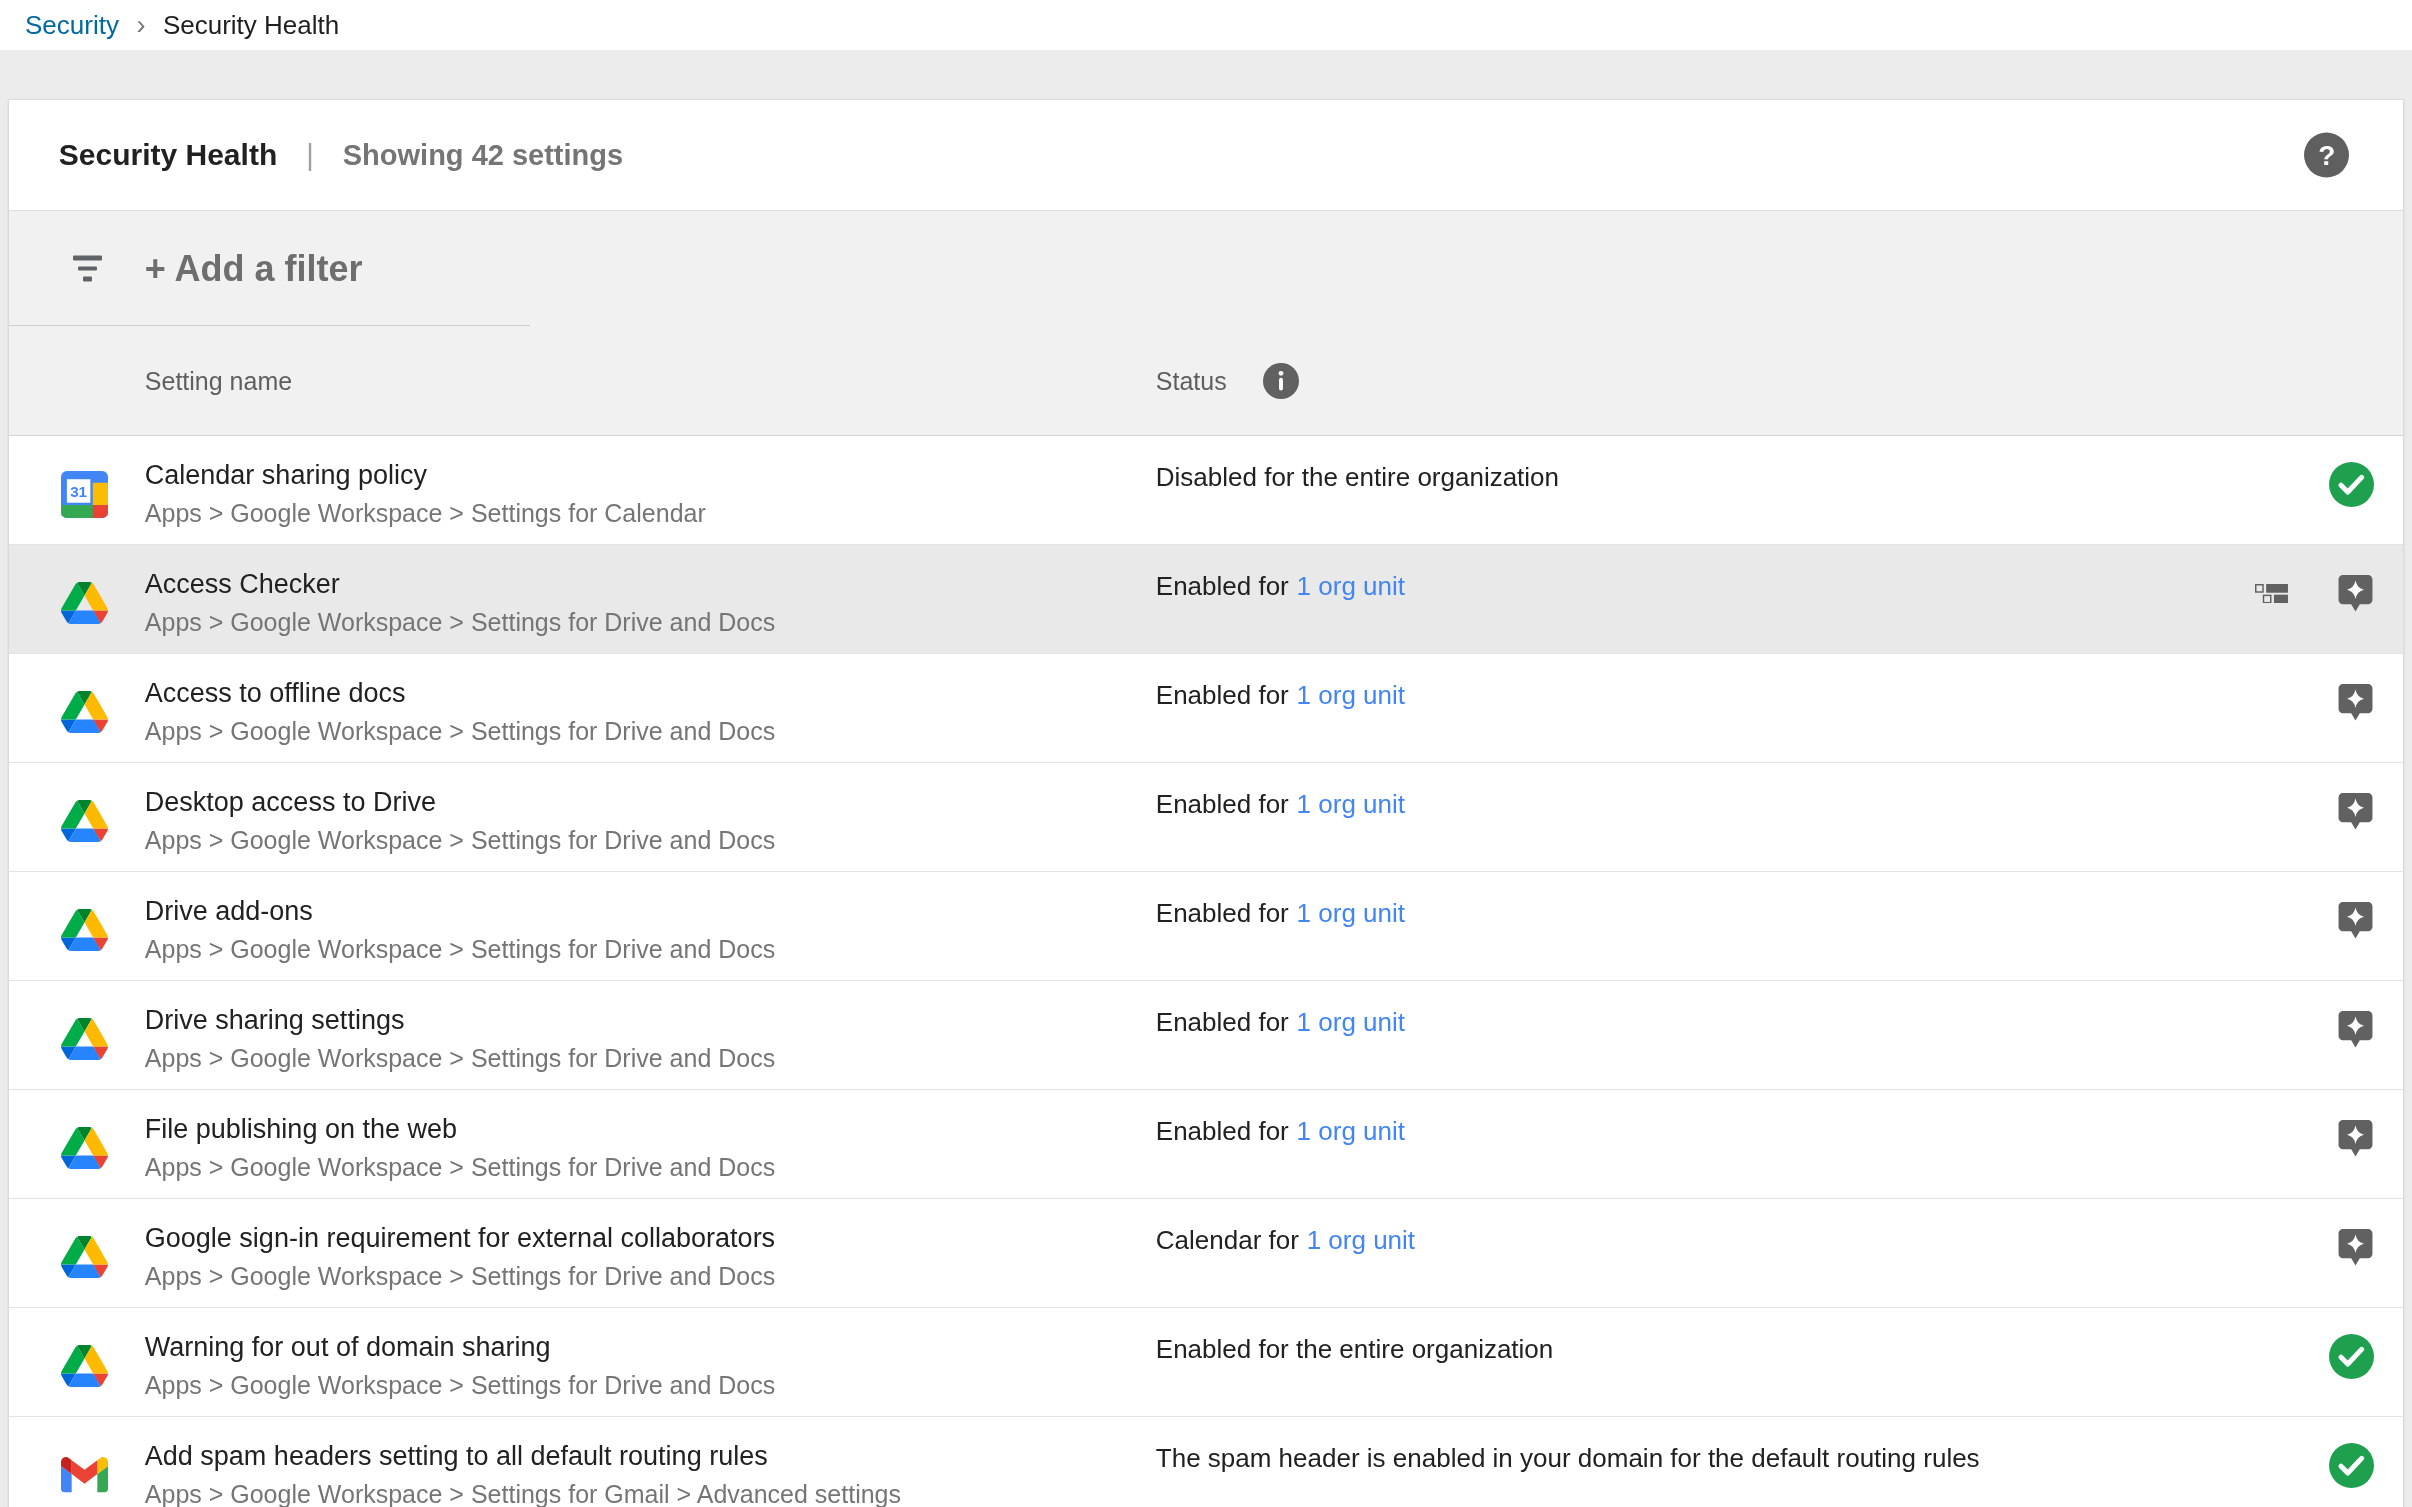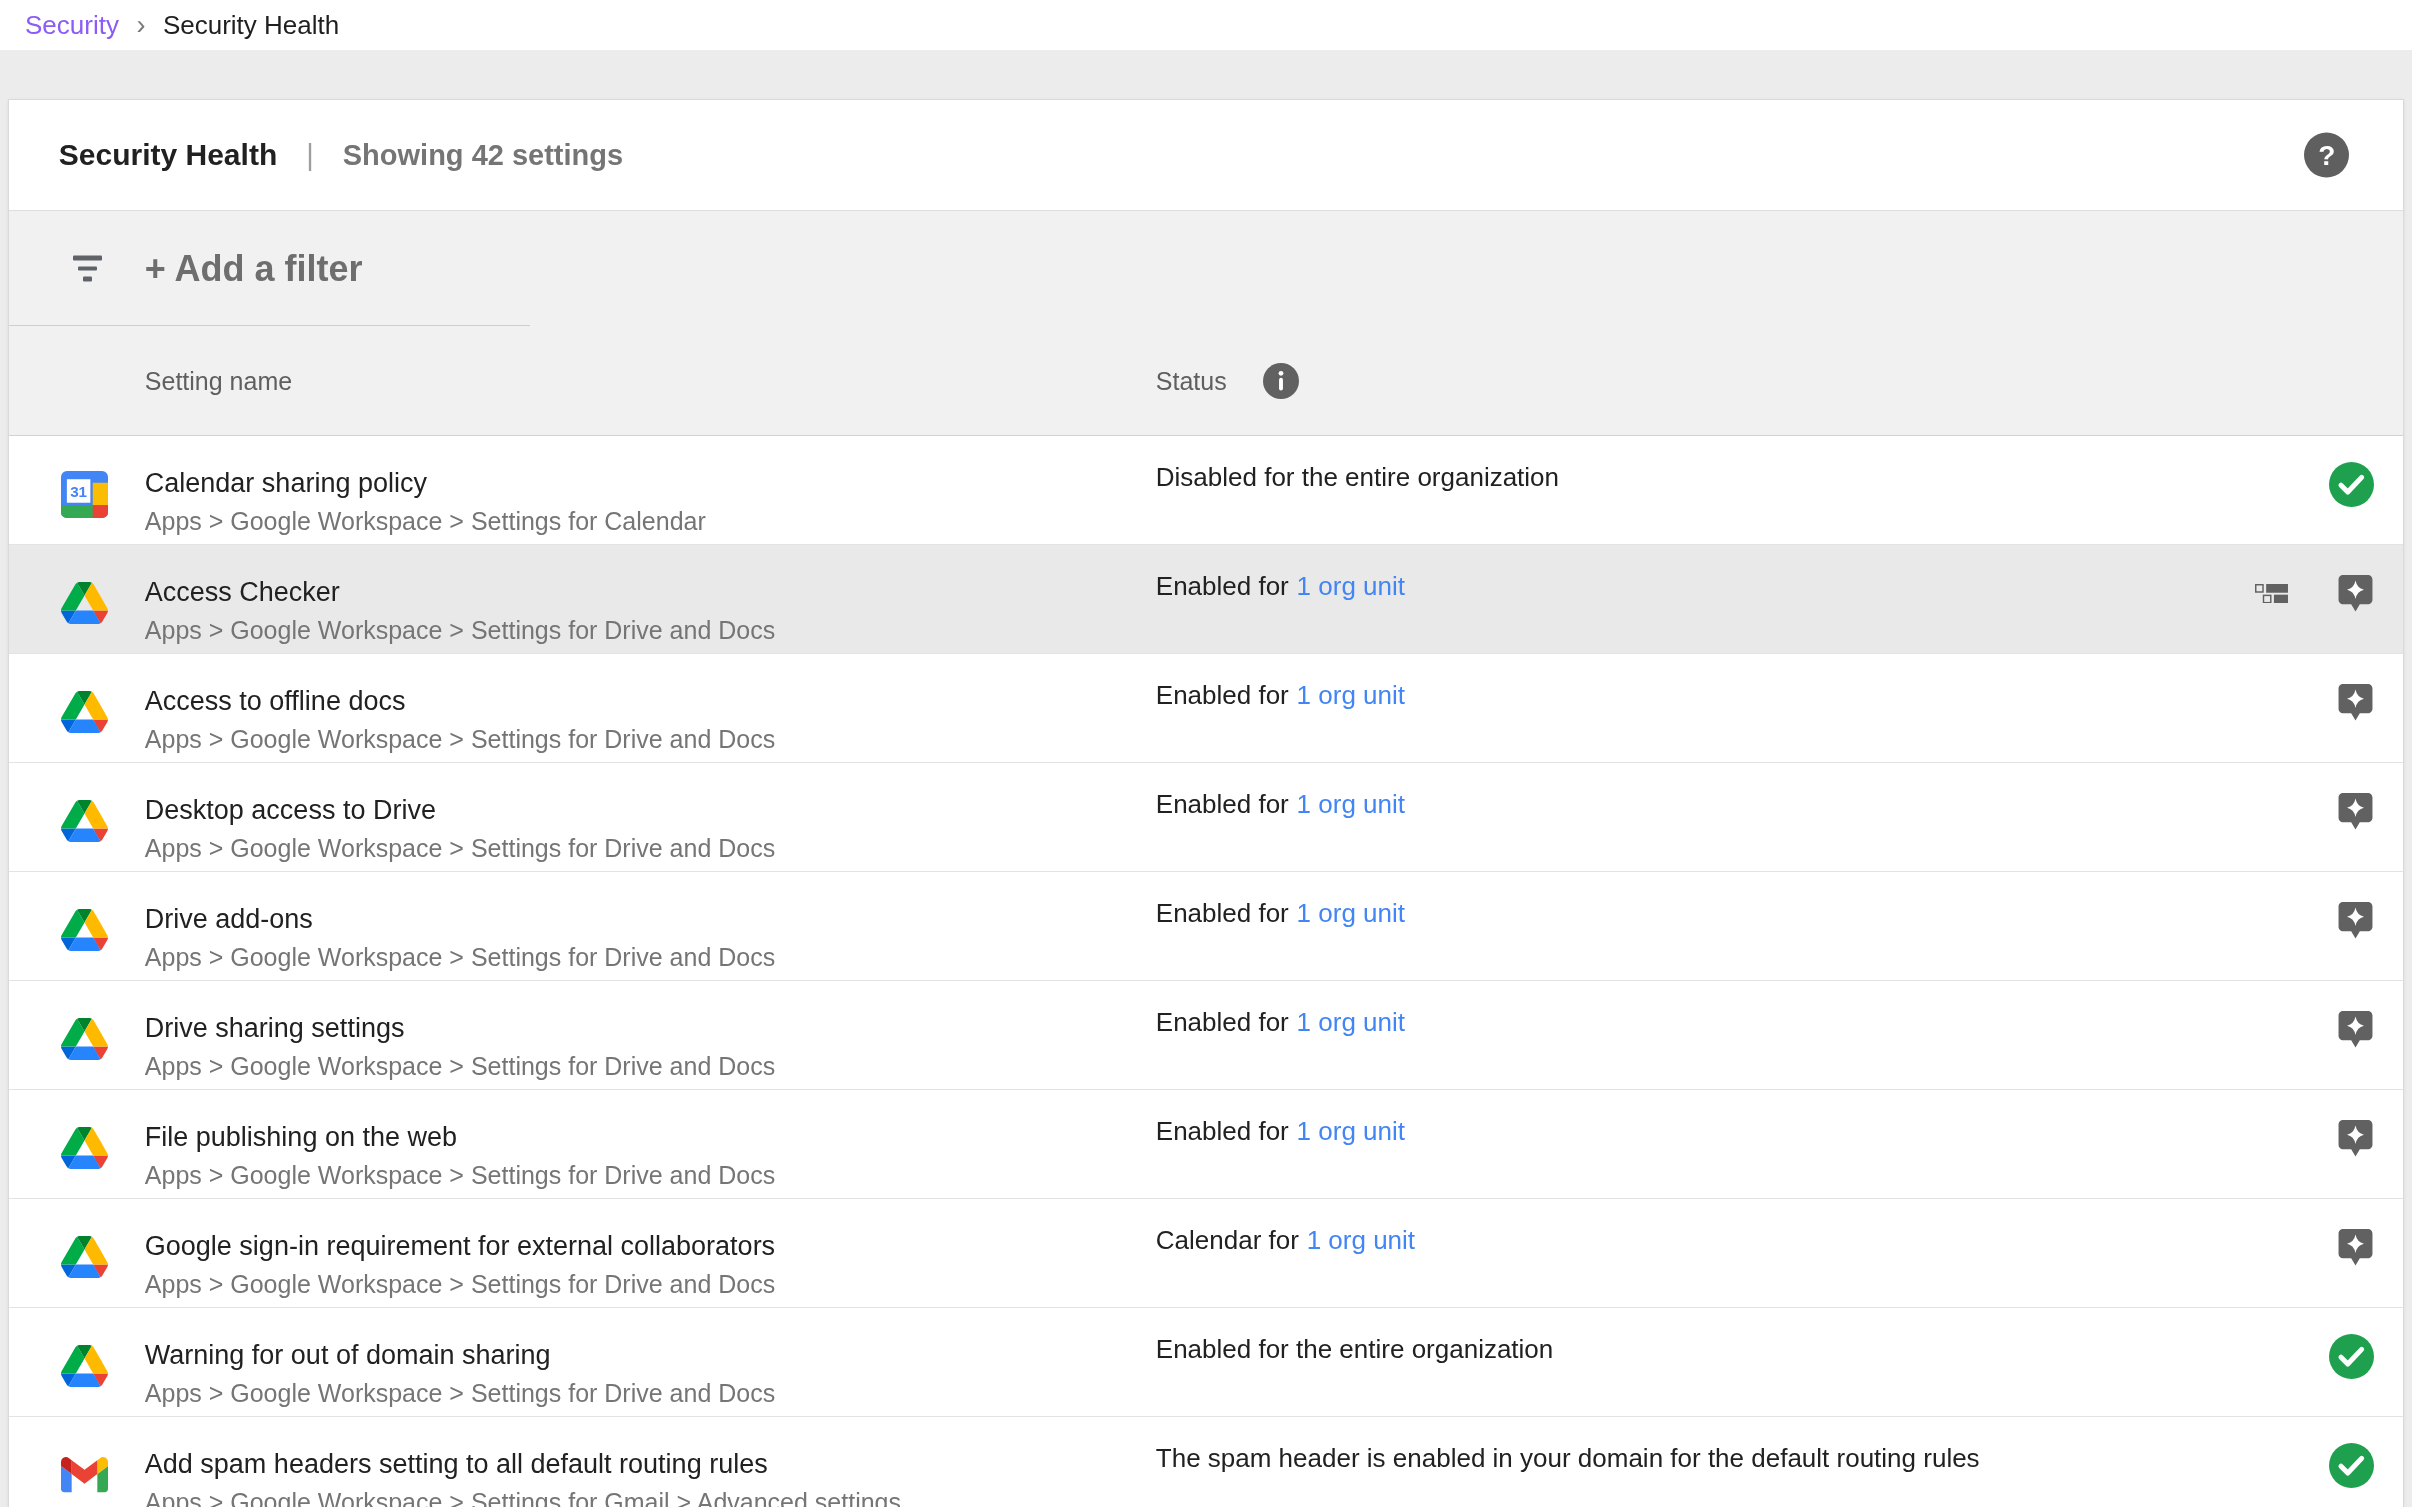--- a/index.html
+++ b/index.html
@@ -7,21 +7,21 @@
     width: 2412px; height: 1508px; overflow: hidden;
     font-family: "Liberation Sans", "DejaVu Sans", sans-serif;
     background: #ececec;
   }
   
   .breadcrumb-bar {
     height: 50px; background: #ffffff;
     display: flex; align-items: center;
     padding-left: 25px; font-size: 26px;
   }
-  .crumb.parent { color: #8b5cf6; }
+  .crumb.parent { color: #0369a1; }
   .crumb-sep { color: #787878; margin: 0 17.5px; font-size: 27px; }
   .crumb.current { color: #1f1f1f; font-weight: 500; }
 
   
   .card {
     margin: 49px 7.8px 0 7.8px;
     background: #ffffff;
     border: 1px solid #dadada;
     box-shadow: 0 1px 2.9px rgba(0,0,0,0.08);
   }
@@ -80,21 +80,21 @@
     position: relative; height: 109px; background: #fff;
     border-bottom: 1px solid #e3e3e3; cursor: pointer;
   }
   .row.selected { background: #e9e9e9; }
   .product-icon {
     position: absolute; left: 52px; top: 27px; width: 47px; height: 62px;
     display: flex; align-items: center; justify-content: center;
   }
   .product-icon svg { width: 47px; max-height: 47px; display: block; }
   .row-text { position: absolute; left: 136px; top: 21.3px; }
-  .row-title { font-size: 27px; color: #212121; line-height: 37px; margin-top: 8px; }
+  .row-title { font-size: 27px; color: #212121; line-height: 37px; }
   .row-path  { font-size: 25px; color: #757575; line-height: 39px; }
   .status-cell {
     position: absolute; left: 1147px; top: 23px; font-size: 26px; line-height: 37px;
     color: #212121; white-space: nowrap;
   }
   .status-link { color: #4285f4; text-decoration: none; margin-left: 7.8px; cursor: pointer; }
   .trailing {
     position: absolute; right: 29px; top: 26px; height: 45px;
     display: flex; align-items: center; gap: 49px;
   }

